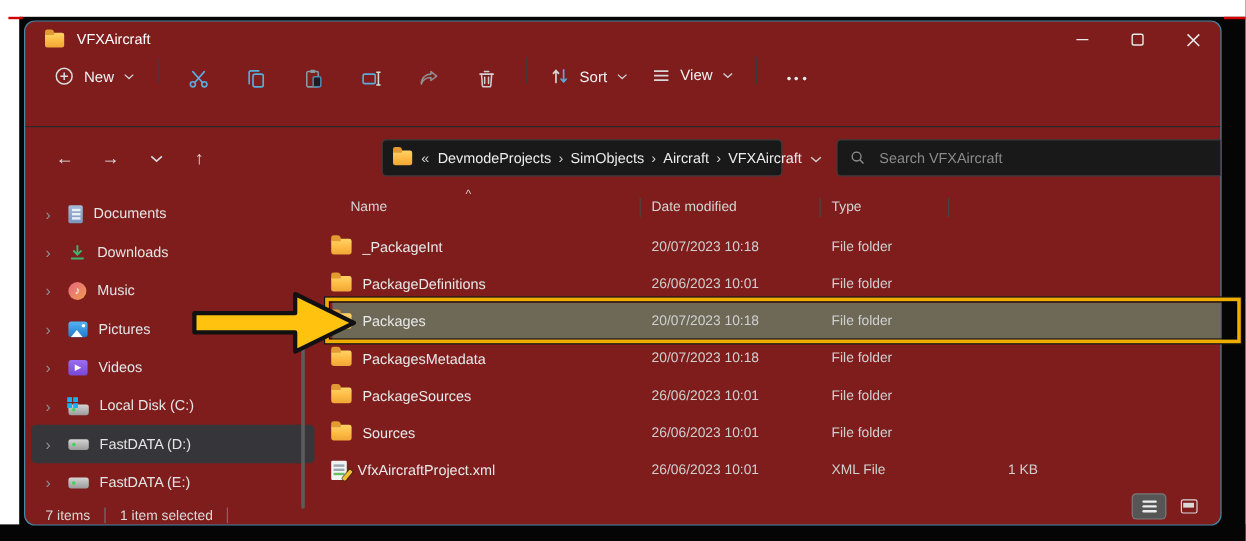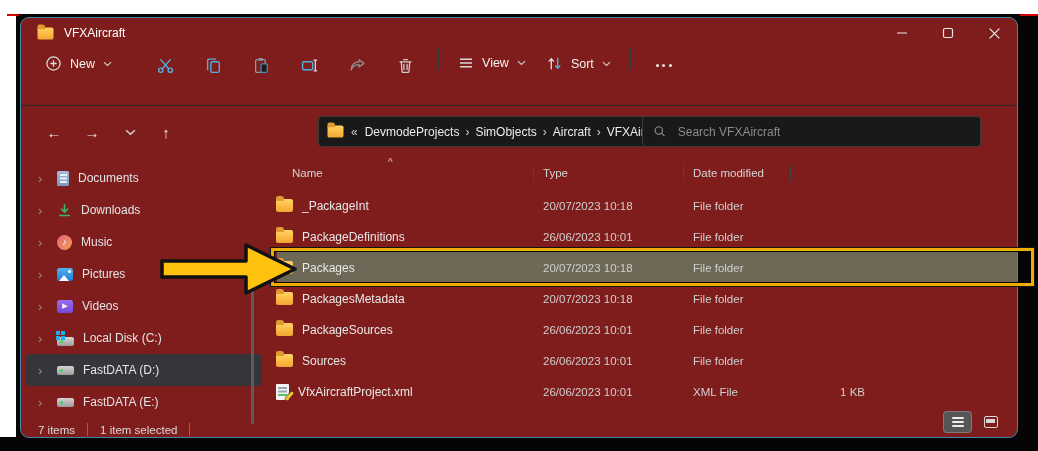--- a/index.html
+++ b/index.html
@@ -47,21 +47,21 @@
   .addr-row{position:relative;height:52px;}
   .nav-btn{position:absolute;top:11px;width:34px;height:30px;display:flex;align-items:center;justify-content:center;
     color:#e4e4e4;font-size:15px;border-radius:4px;}
   .addr-box,.search-box{
     position:absolute;top:10px;height:31px;background:#191919;border:1px solid #3b3b3b;border-radius:4px;
     display:flex;align-items:center;box-sizing:border-box;}
   .addr-box{left:297px;width:334px;padding:0 8px;gap:7px;}
   .crumbs{display:flex;align-items:center;gap:6px;white-space:nowrap;color:#ececec;font-size:12px;}
   .crumb-sep{color:#cfcfcf;font-size:12px;}
   .addr-caret{margin-left:auto;}
-  .search-box{left:621px;width:339px;padding:0 10px;gap:9px;color:#8f8f8f;}
+  .search-box{left:676px;width:339px;padding:0 10px;gap:9px;color:#8f8f8f;}
   .search-box input{background:transparent;border:none;outline:none;color:#cfcfcf;font-size:12px;width:100%;
     font-family:"Liberation Sans","DejaVu Sans",sans-serif;}
   .search-box input::placeholder{color:#8a8a8a;}
 
   
   .content{position:relative;height:252px;}
   .side{position:absolute;left:0;top:0;width:246px;height:100%;padding-top:4px;box-sizing:border-box;}
   .sitem{display:flex;align-items:center;height:32px;padding-left:17px;gap:9px;color:#e4e4e4;font-size:12px;}
   .sitem .exp{color:#909090;font-size:13px;width:10px;flex:none;line-height:1;}
   .sitem.selected{background:#36363a;border-radius:4px;margin:0 5px;padding-left:12px;}
@@ -202,34 +202,34 @@
     </div>
     <div class="tbtn">
       <svg width="17" height="17" viewBox="0 0 16 16" fill="none" stroke="#cfcfcf" stroke-width="1.2" stroke-linecap="round">
           <path d="M2.8 4.5h10.4M6.3 2.5h3.4"></path>
           <path d="M4 4.5l.7 9a1 1 0 0 0 1 .9h4.6a1 1 0 0 0 1-.9l.7-9"></path>
           <path d="M6.5 7v4.8M9.5 7v4.8"></path>
         </svg>
     </div>
     <div class="sep-v"></div>
     <div class="cbtn">
-      <svg width="16" height="16" viewBox="0 0 16 16" stroke="#d8d8d8" stroke-width="1.4">
-          <path d="M2 4.2h12M2 8h12M2 11.8h12"></path>
-        </svg>
-      <span>View</span>
-      <svg width="9" height="6" viewBox="0 0 10 6" fill="none" stroke="#cfcfcf" stroke-width="1.2">
-          <path d="M1 1l4 3.6L9 1"></path>
-        </svg>
-    </div>
-    <div class="cbtn">
       <svg width="17" height="17" viewBox="0 0 16 16" fill="none" stroke-width="1.3" stroke-linecap="round">
           <path d="M5 13V3.5M5 3.5L3 5.8M5 3.5l2 2.3" stroke="#d8d8d8"></path>
           <path d="M11 3v9.5M11 12.5l-2-2.3M11 12.5l2-2.3" stroke="#55aede"></path>
         </svg>
       <span>Sort</span>
+      <svg width="9" height="6" viewBox="0 0 10 6" fill="none" stroke="#cfcfcf" stroke-width="1.2">
+          <path d="M1 1l4 3.6L9 1"></path>
+        </svg>
+    </div>
+    <div class="cbtn">
+      <svg width="16" height="16" viewBox="0 0 16 16" stroke="#d8d8d8" stroke-width="1.4">
+          <path d="M2 4.2h12M2 8h12M2 11.8h12"></path>
+        </svg>
+      <span>View</span>
       <svg width="9" height="6" viewBox="0 0 10 6" fill="none" stroke="#cfcfcf" stroke-width="1.2">
           <path d="M1 1l4 3.6L9 1"></path>
         </svg>
     </div>
     <div class="sep-v"></div>
     <div class="tbtn">
       <span class="dots">
           <i></i>
           <i></i>
           <i></i>
@@ -343,24 +343,24 @@
     </div>
     <div class="side-scroll"></div>
 
     <div class="filelist">
       <div class="fhead">
         <div class="hc first">
           <span>Name</span>
           <span class="sort-caret">^</span>
         </div>
         <div class="hc divided">
-            <span>Type</span>
+            <span>Date modified</span>
           </div>
         <div class="hc divided">
-            <span>Date modified</span>
+            <span>Type</span>
           </div>
         <div class="hc divided"></div>
       </div>
       <div class="rows">
         <div class="frow">
           <div class="c1">
               <span class="ic-folder"></span>
               <span>_PackageInt</span>
             </div>
           <div class="c2">20/07/2023 10:18</div>

